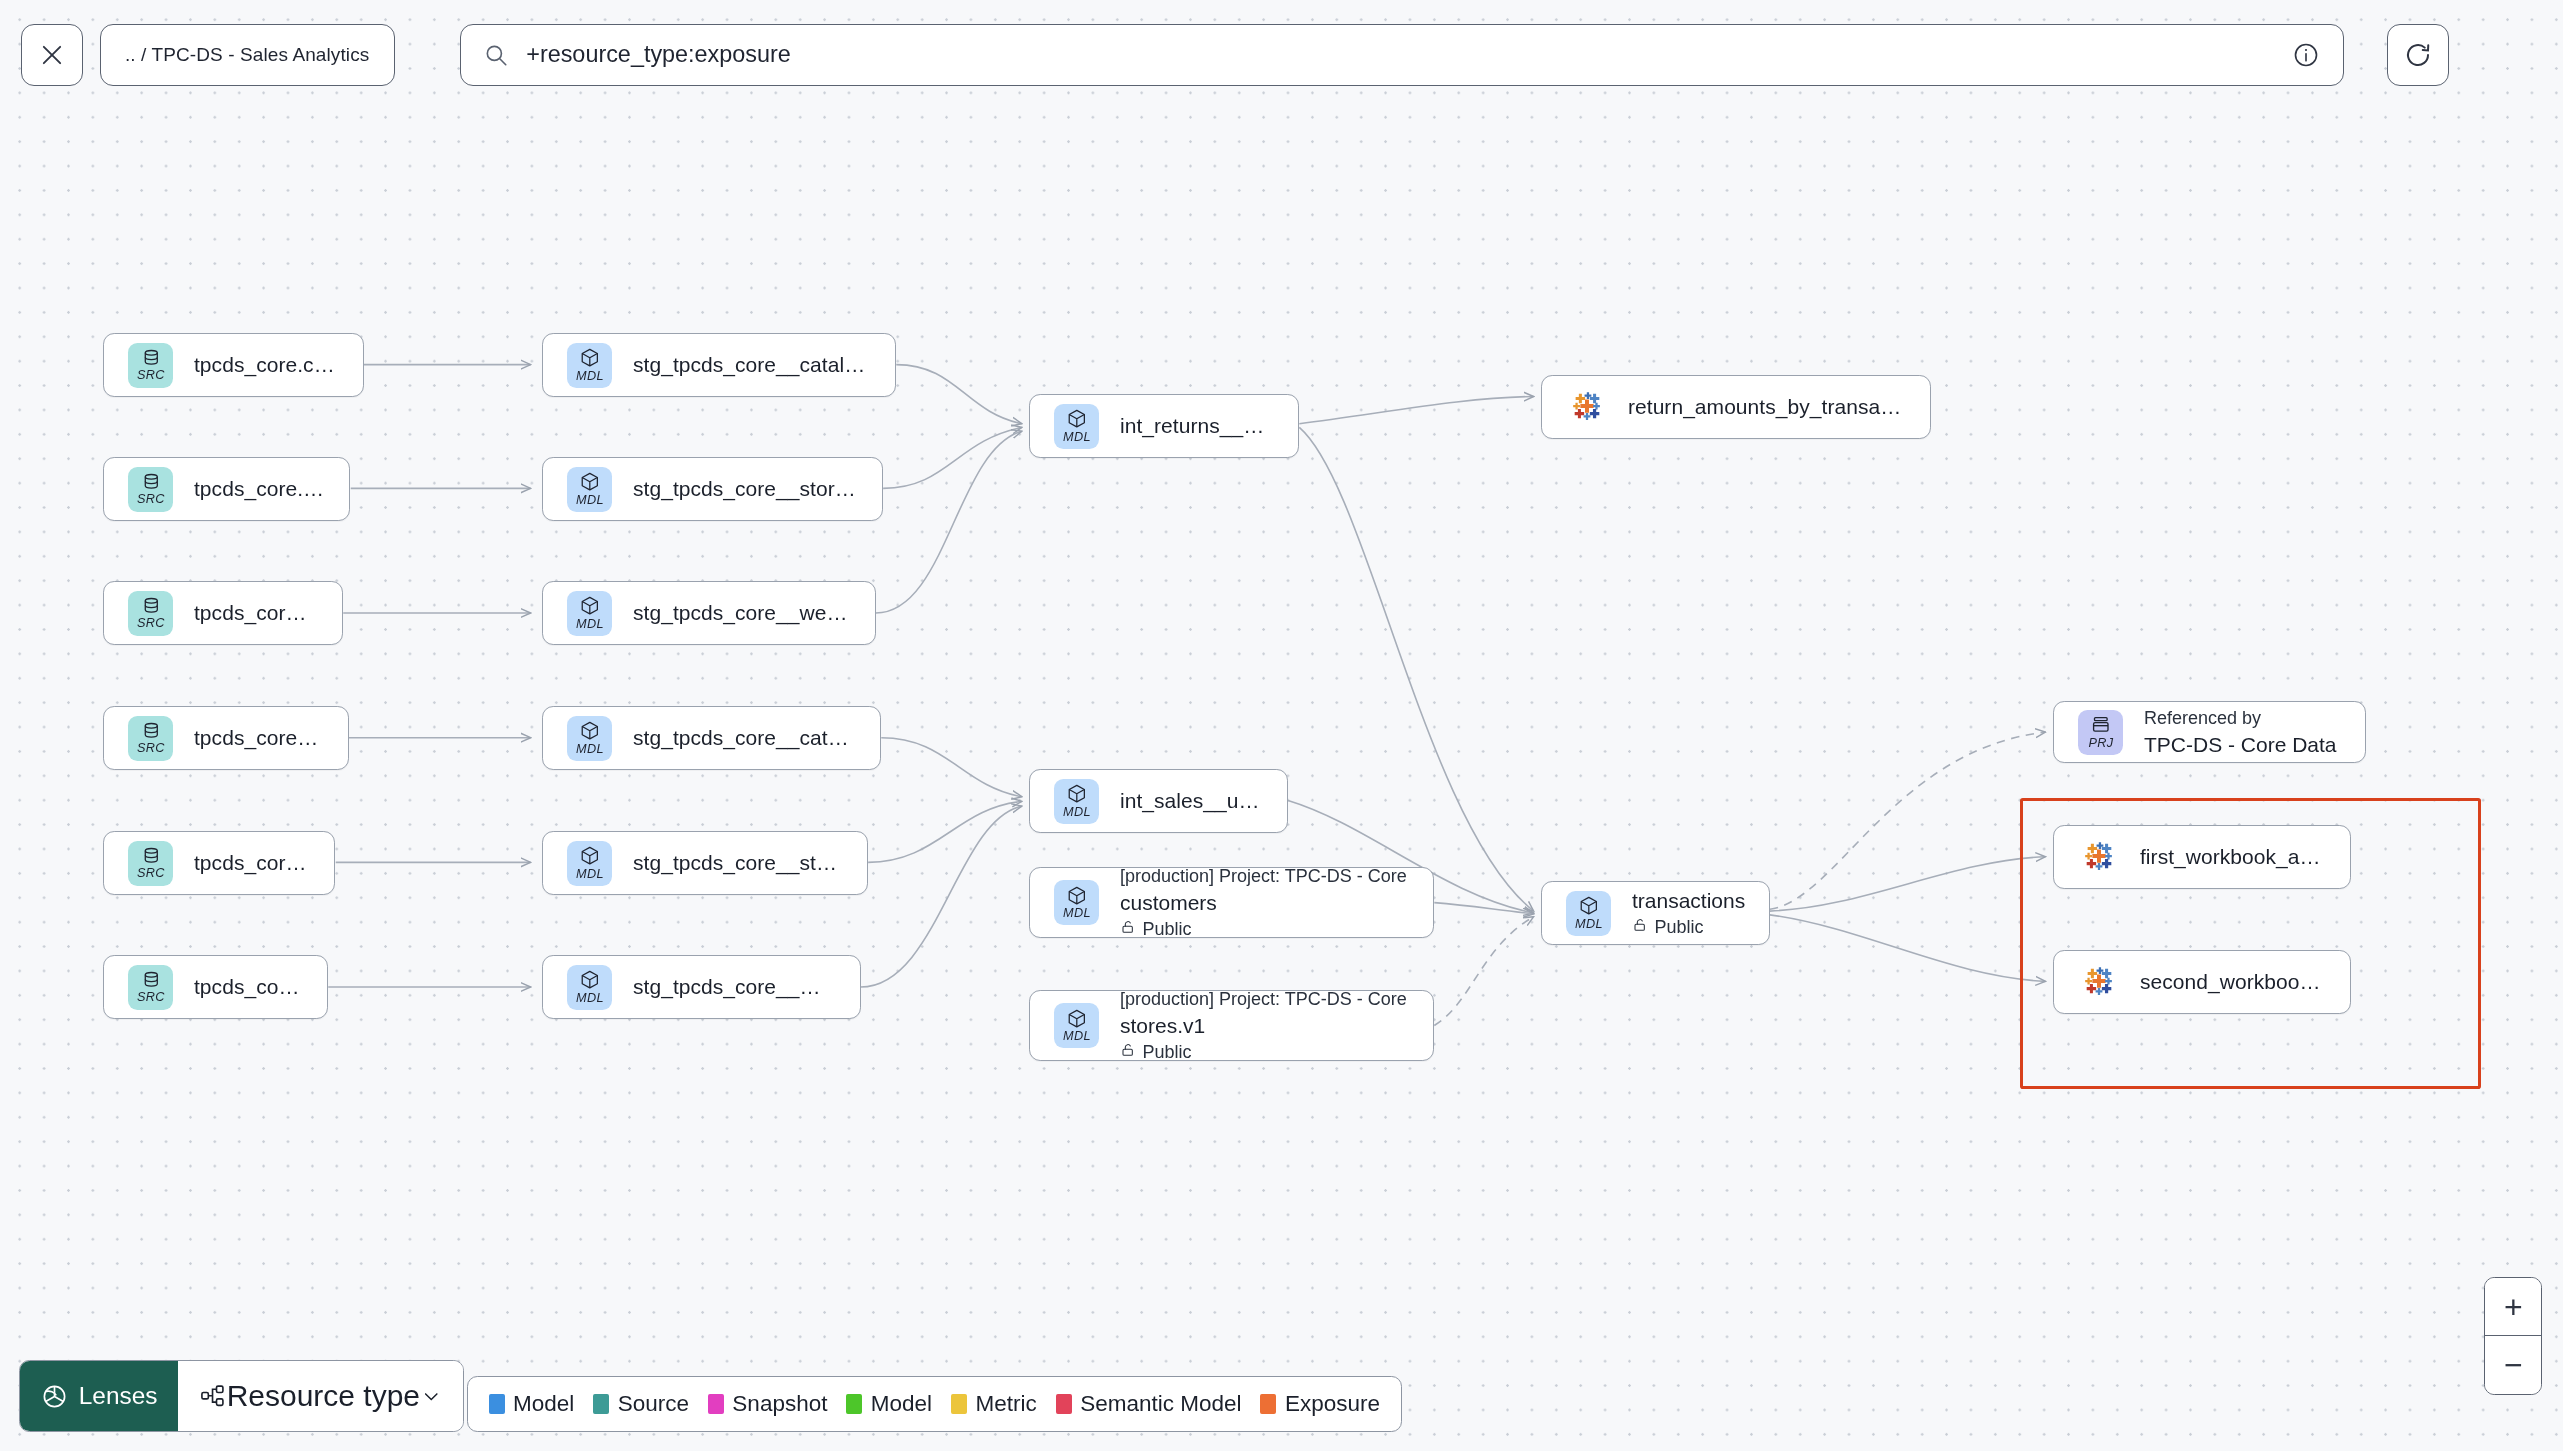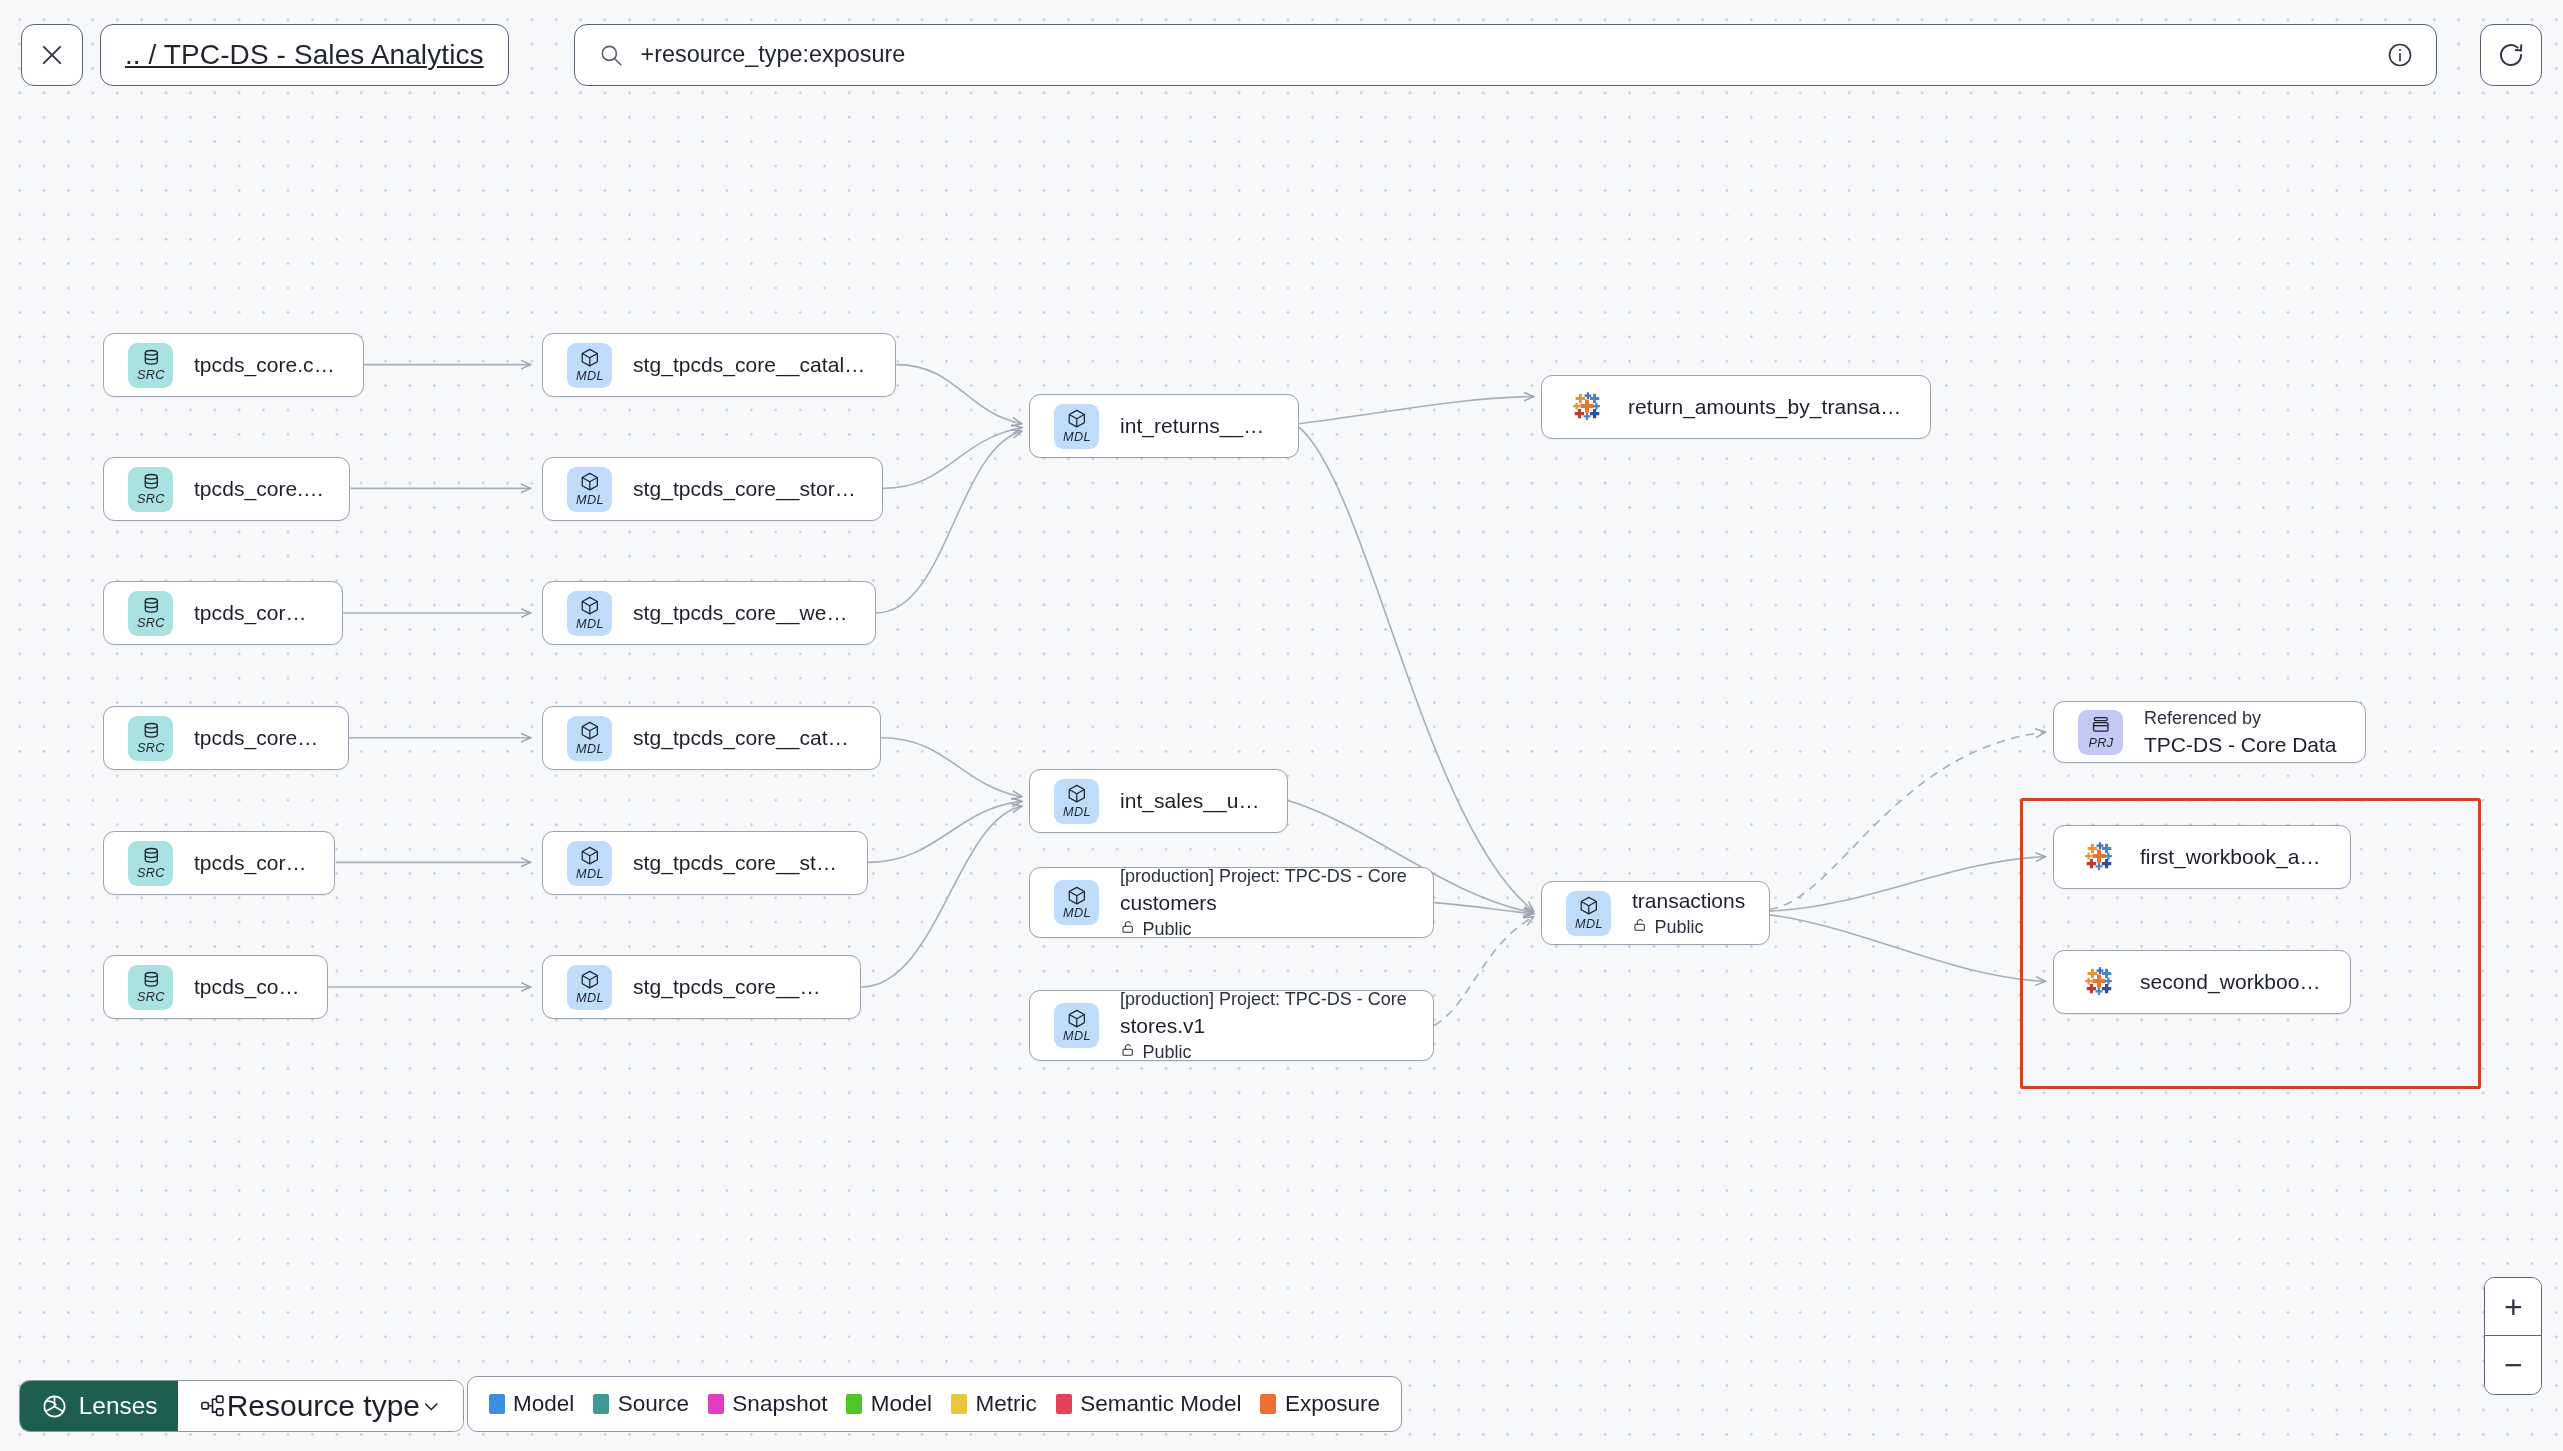--- a/index.html
+++ b/index.html
@@ -31,25 +31,24 @@
     border: 1.5px solid #5a6270;
     border-radius: 13px;
     height: 62px;
     display: flex; align-items: center; justify-content: center;
     color: #2f3542;
     cursor: pointer;
   }
   .close-btn { width: 62px; flex: 0 0 62px; }
   .crumb-btn {
     padding: 0 24.4px;
-    font-size: 28px;
+    font-size: 19px;
     color: #1f2430;
     white-space: nowrap;
     letter-spacing: 0.1px;
-    text-decoration: underline;
   }
   .search-box {
     flex: 1 1 auto;
     margin-left: 48px;
     margin-right: 26px;
     background: #fff;
     border: 1.5px solid #5a6270;
     border-radius: 13px;
     height: 62px;
     display: flex; align-items: center;
@@ -117,21 +116,21 @@
     position: absolute;
     border: 3.7px solid #d8411c;
     border-radius: 2.8px;
     background: transparent;
     pointer-events: none;
   }
 
   
   .lenses-group {
     position: absolute; left: 19px; bottom: 19px;
-    display: flex; height: 52px;
+    display: flex; height: 72px;
     border-radius: 10.3px; overflow: hidden;
     border: 1.4px solid #8d95a2;
     text-align: right;
   }
   .lenses-tab {
     background: #1d5e51; color: #ffffff;
     display: flex; align-items: center; gap: 11.2px;
     padding: 0 20.6px; font-size: 24.4px;
     cursor: pointer;
   }

